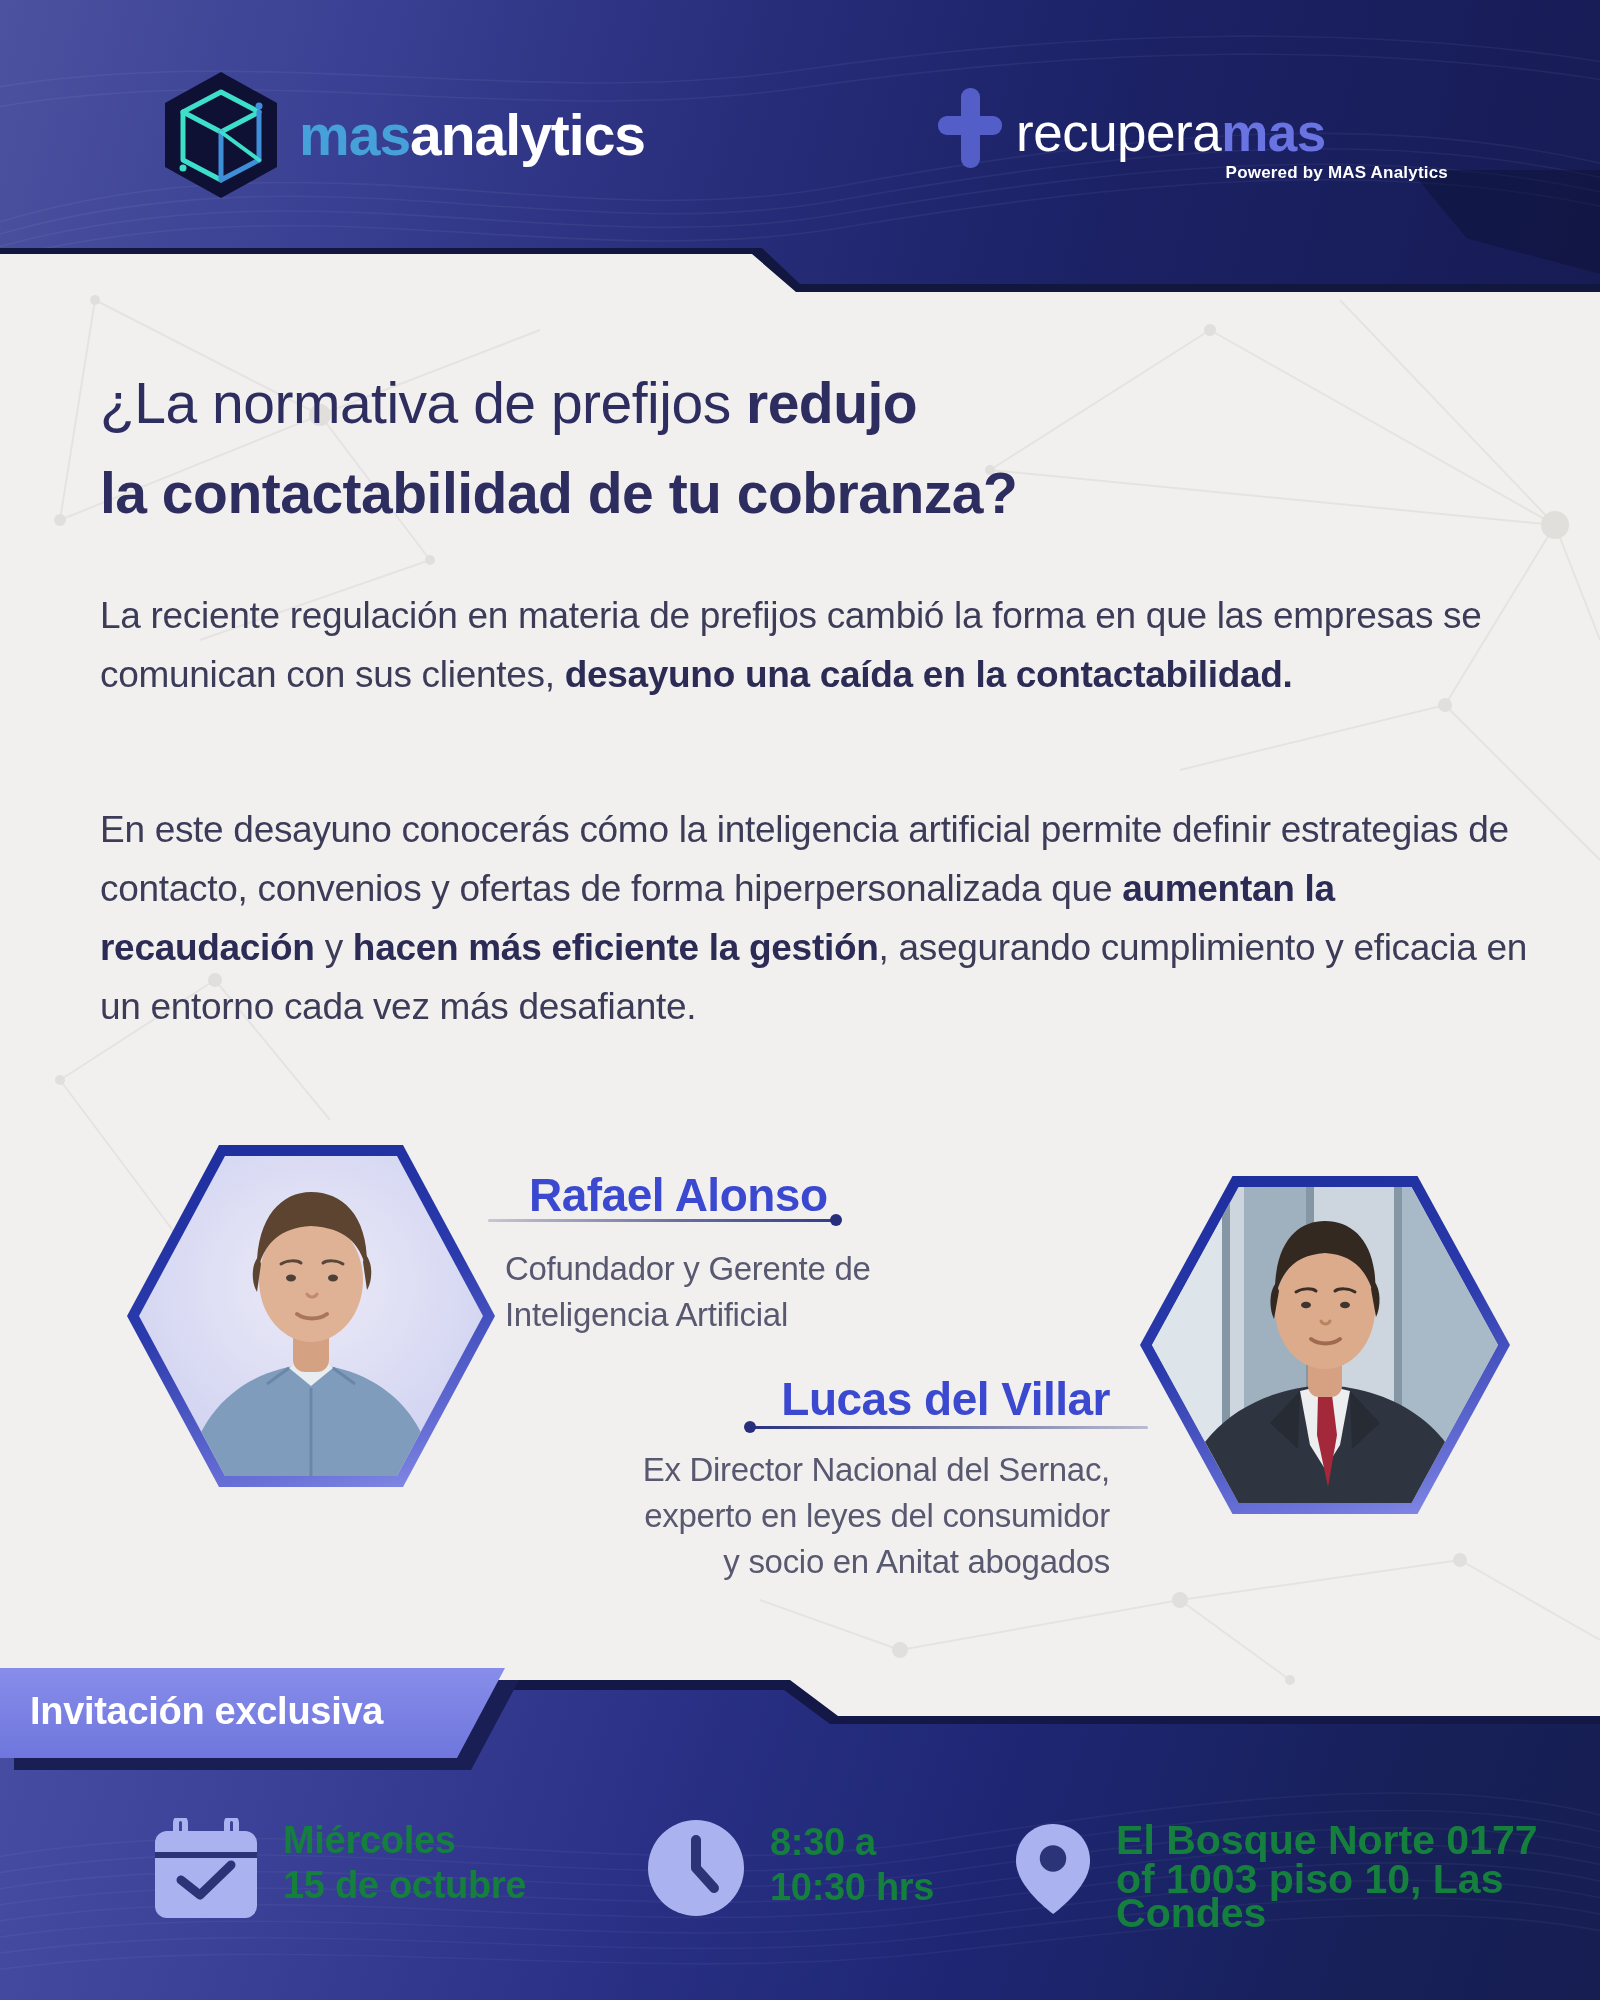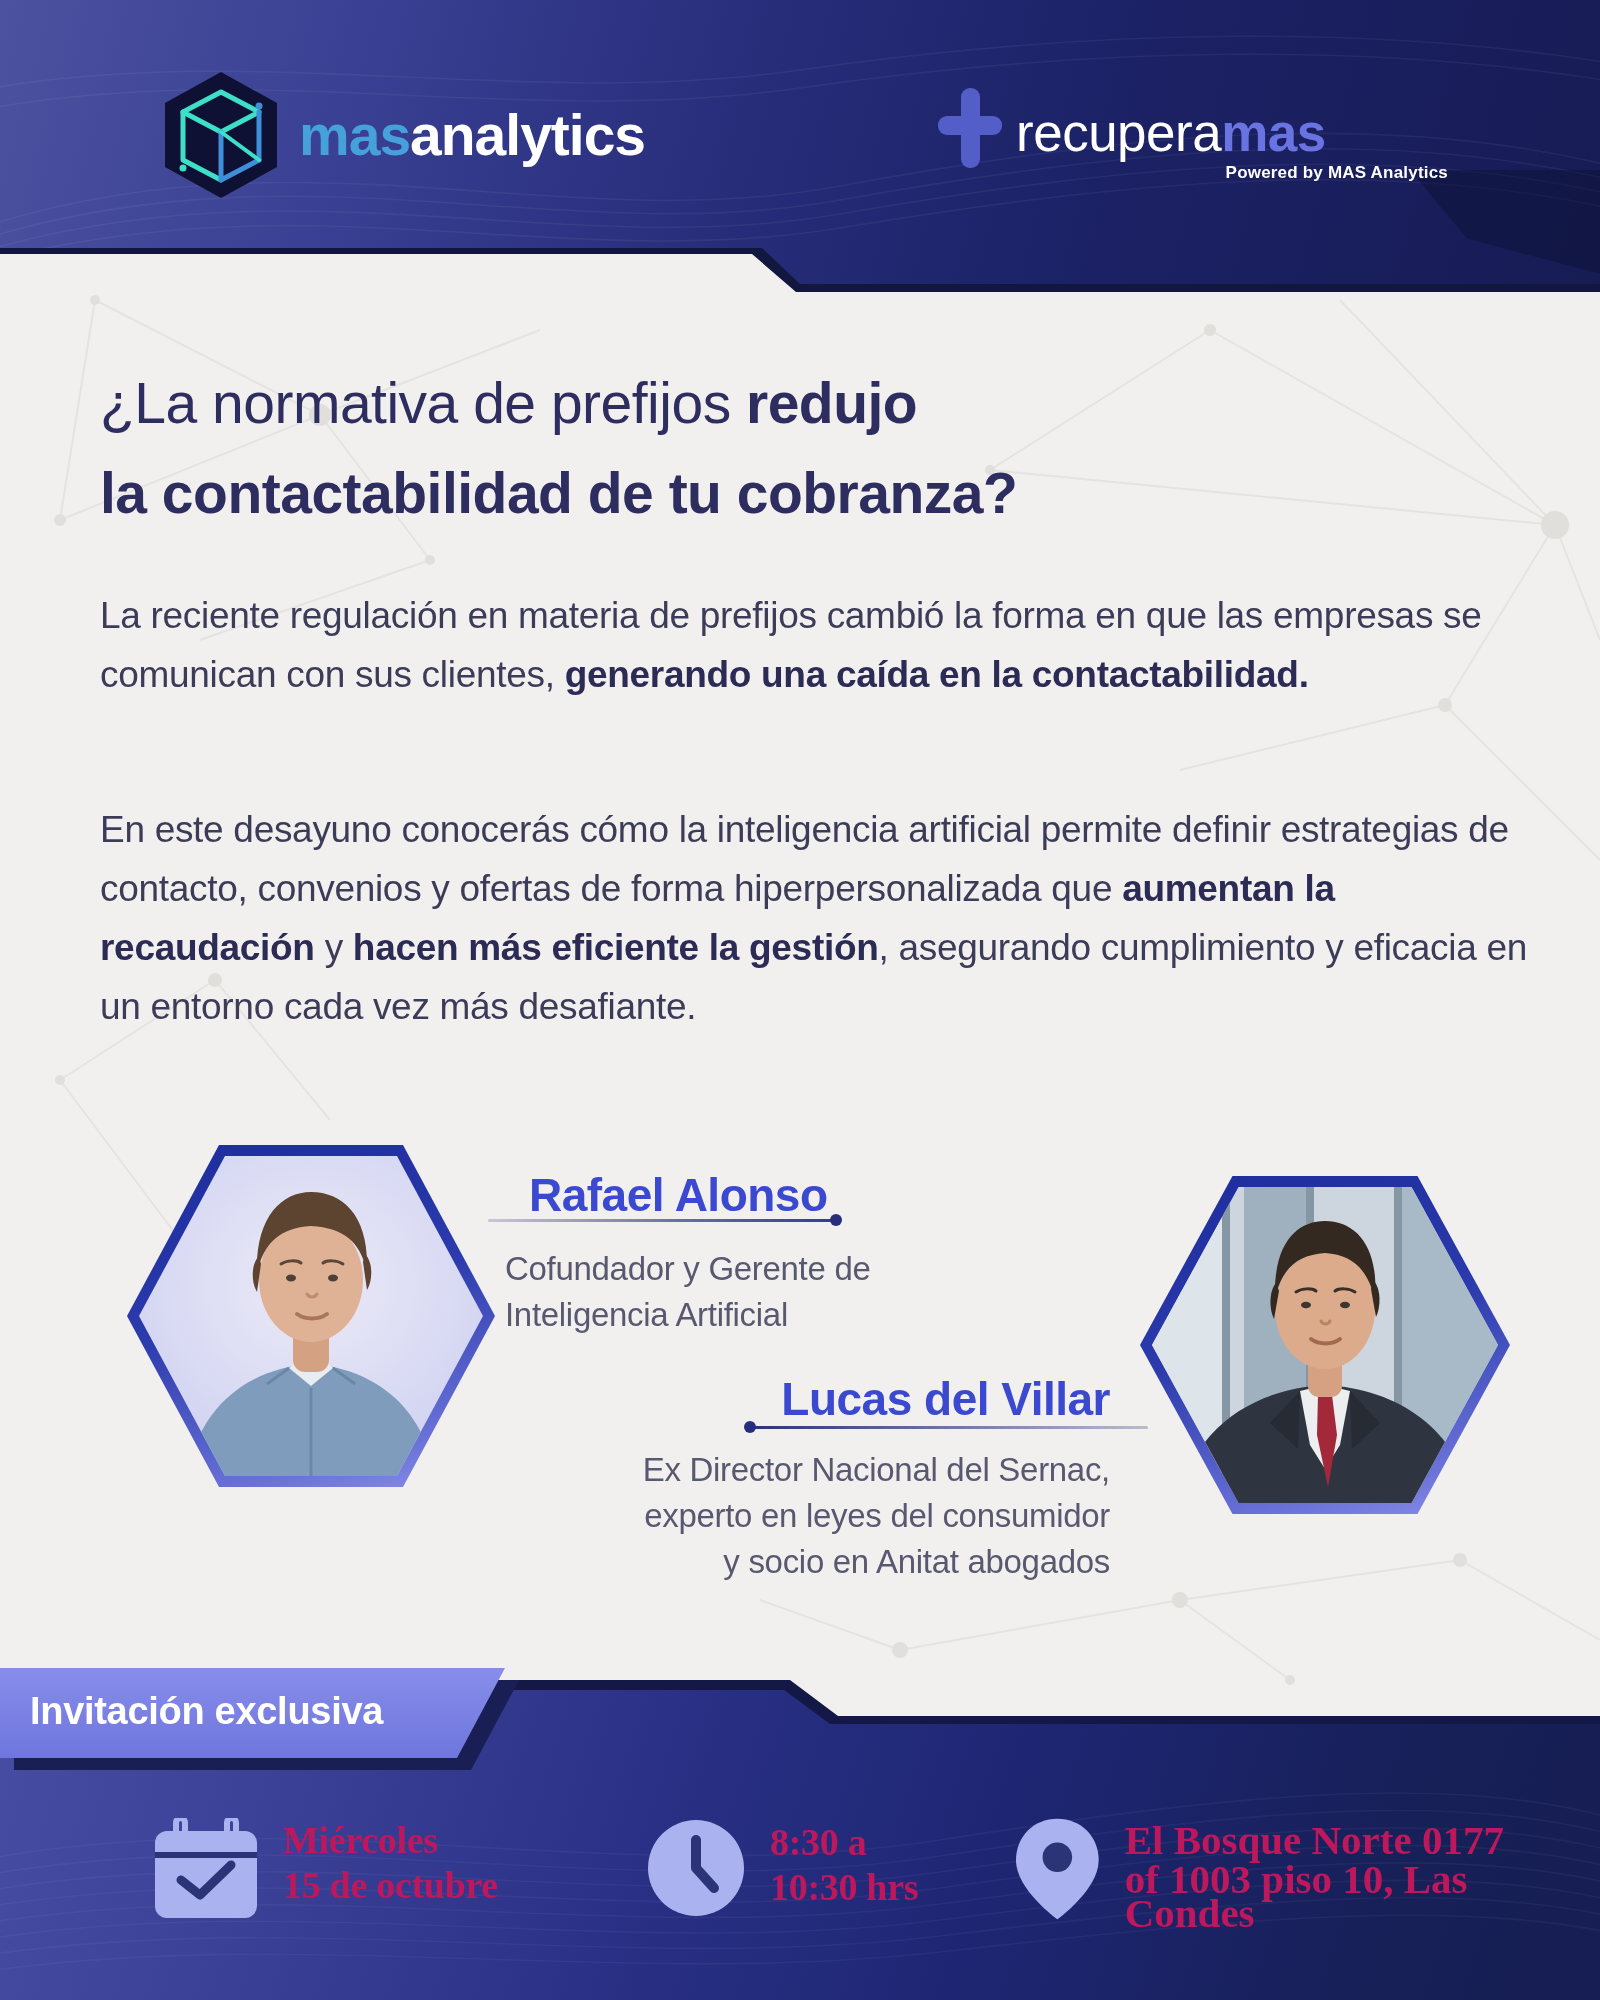--- a/index.html
+++ b/index.html
@@ -76,21 +76,21 @@
   .ribbon span{position:absolute;left:30px;top:22px;color:#fff;
     font-size:38px;font-weight:700;letter-spacing:-.3px;}
   
   .footer-under{left:0;top:1680px;width:1600px;height:320px;z-index:4;
     background:#131846;
     clip-path:polygon(0 0,790px 0,838px 36px,1600px 36px,1600px 320px,0 320px);}
   .footer{left:0;top:1680px;width:1600px;height:320px;z-index:5;
     background:linear-gradient(108deg,#474da2 0%,#3a4196 18%,#2a3186 40%,#1e2673 62%,#172058 85%,#161e52 100%);
     clip-path:polygon(0 10px,784px 10px,830px 44px,1600px 44px,1600px 320px,0 320px);}
   .foot-item{z-index:10;display:flex;align-items:flex-start;gap:26px;}
-  .foot-text{color:#be185d;font-weight:700;font-family:Liberation Serif, serif;}
+  .foot-text{color:#15803d;font-weight:700;}
   .foot-text .l{font-size:38px;line-height:45px;letter-spacing:-.3px;}
   .loc .l1{font-size:41px;line-height:44px;}
   .loc .l2{font-size:41px;line-height:34px;}
   .fi-date{left:155px;top:1818px;}
   .fi-time{left:648px;top:1820px;}
   .fi-loc{left:1016px;top:1818px;}
   .deco{pointer-events:none;}
 </style>
 </head>
 <body>
@@ -161,21 +161,21 @@
     <div class="word"><span class="p1">recupera</span><span class="p2">mas</span></div>
   </div>
   <div class="abs tagline">Powered by MAS Analytics</div>
 
   <div class="abs headline">
     <span>¿La normativa de prefijos </span><b>redujo</b><br>
     <b>la contactabilidad de tu cobranza?</b>
   </div>
 
   <div class="abs para p1">
-    <span>La reciente regulación en materia de prefijos cambió la forma en que las empresas se comunican con sus clientes, </span><b>generando una caída en la contactabilidad.</b>
+    <span>La reciente regulación en materia de prefijos cambió la forma en que las empresas se comunican con sus clientes, </span><b>desayuno una caída en la contactabilidad.</b>
   </div>
 
   <div class="abs para p2">
     <span>En este desayuno conocerás cómo la inteligencia artificial permite definir estrategias de contacto, convenios y ofertas de forma hiperpersonalizada que </span><b>aumentan la recaudación</b><span> y </span><b>hacen más eficiente la gestión</b><span>, asegurando cumplimiento y eficacia en un entorno cada vez más desafiante.</span>
   </div>
 
   <div class="abs hex" style="left:127px;top:1145px;width:368px;height:342px;">
     <div class="border"></div>
     <div class="photo">
       <svg width="344" height="320" viewBox="0 0 344 320">

